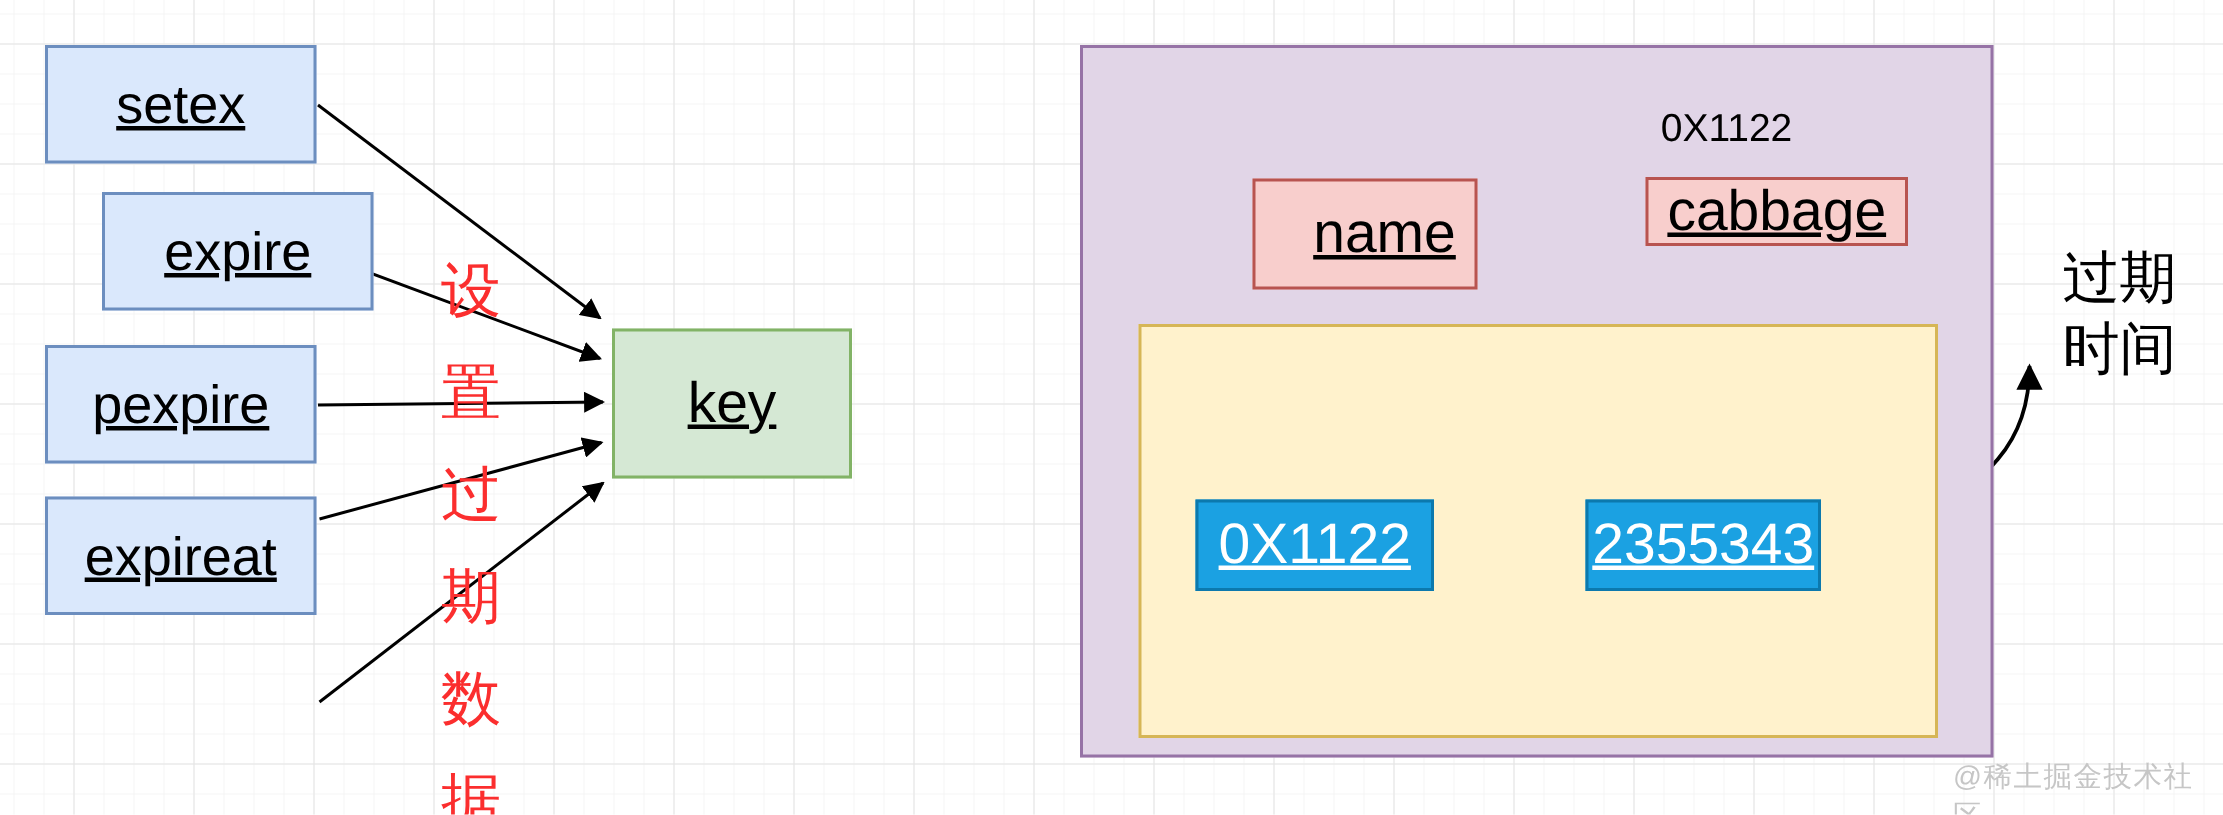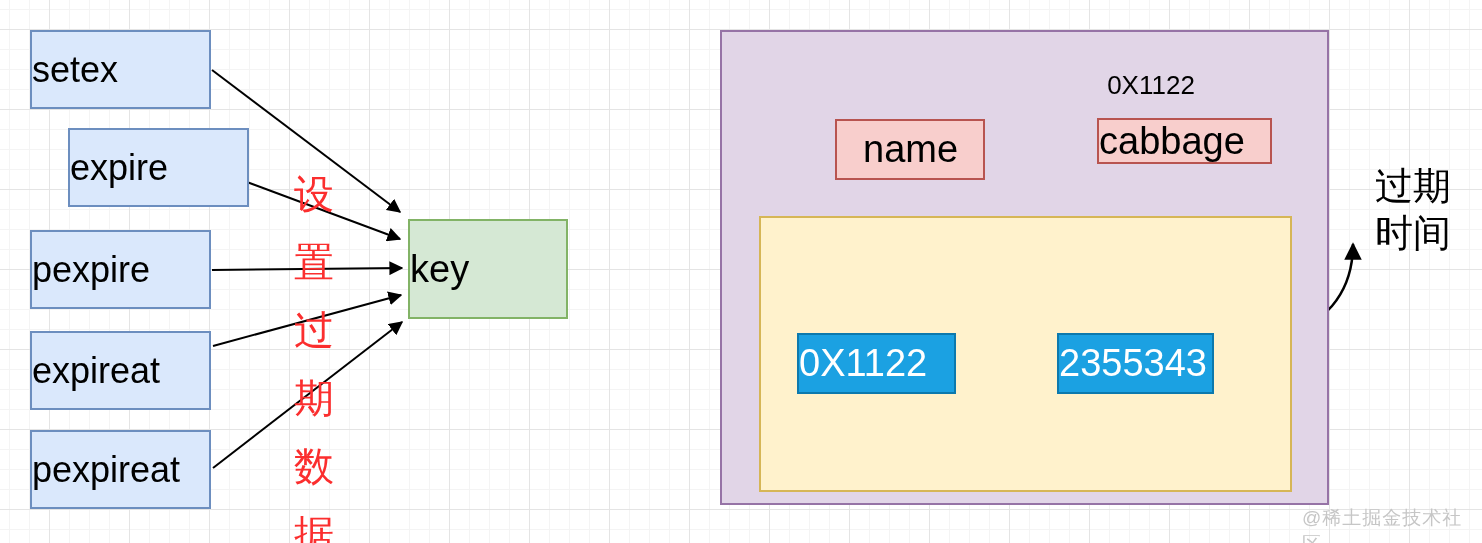--- a/index.html
+++ b/index.html
@@ -14,22 +14,23 @@
       linear-gradient(90deg, #e4e4e4 1px, transparent 1px),
       linear-gradient(#f4f4f4 1px, transparent 1px),
       linear-gradient(90deg, #f4f4f4 1px, transparent 1px);
     background-size:80px 80px, 80px 80px, 20px 20px, 20px 20px;
     background-position:49px 29px, 49px 29px, 9px 9px, 9px 9px;
   }
 
   .arrows { position:absolute; left:0; top:0; width:1482px; height:543px; pointer-events:none; }
 
   .box {
-    position:absolute; display:flex; align-items:center; justify-content:flex-start;
+    position:absolute; display:flex; align-items:center; justify-content:center;
     text-align:center;
+    text-decoration:underline;
   }
 
   .cmd-box {
     left:30px; width:181px; height:79px;
     background:#dae8fc; border:2px solid #6c8ebf; font-size:36px;
   }
   .cmd-setex    { top:30px;  }
   .cmd-expire   { top:128px;margin-left:38px; }
   .cmd-pexpire  { top:230px; }
   .cmd-expireat { top:331px; }
@@ -53,21 +54,21 @@
   .redis-title {
     position:absolute; left:24px; top:12px; font-size:34px;
   }
   .pointer-label {
     position:absolute; left:377px; top:38px; width:104px;
     font-size:26px; text-align:center;
   }
   .pink-box {
     background:#f8cecc; border:2px solid #b85450; font-size:38px;
   }
-  .name-box    { left:113px; top:87px; width:150px; height:61px;padding-left:26px; }
+  .name-box    { left:113px; top:87px; width:150px; height:74px;padding-left:26px; }
   .cabbage-box { left:375px; top:86px; width:175px; height:46px; }
 
   .expires-panel {
     position:absolute; left:37px; top:184px; width:533px; height:276px;
     background:#fff2cc; border:2px solid #d6b656;
   }
   .expires-title { position:absolute; left:18px; top:14px; font-size:33px; }
   .entry-box {
     background:#1ba1e2; border:2px solid #0c79ad; color:#ffffff; font-size:38px;
   }
@@ -109,23 +110,20 @@
   </div>
   <div class="box cmd-box cmd-expire">
     <span>expire</span>
   </div>
   <div class="box cmd-box cmd-expireat">
     <span>expireat</span>
   </div>
   <div class="box cmd-box cmd-pexpire">
     <span>pexpire</span>
   </div>
-  <div class="box cmd-box cmd-pexpireat">
-    <span>pexpireat</span>
-  </div>
 
   <div class="vertical-note">设置过期数据</div>
 
   <div class="box key-box">
     <span>key</span>
   </div>
 
   <div class="redis-space">
     <div class="pointer-label">0X1122</div>
 

